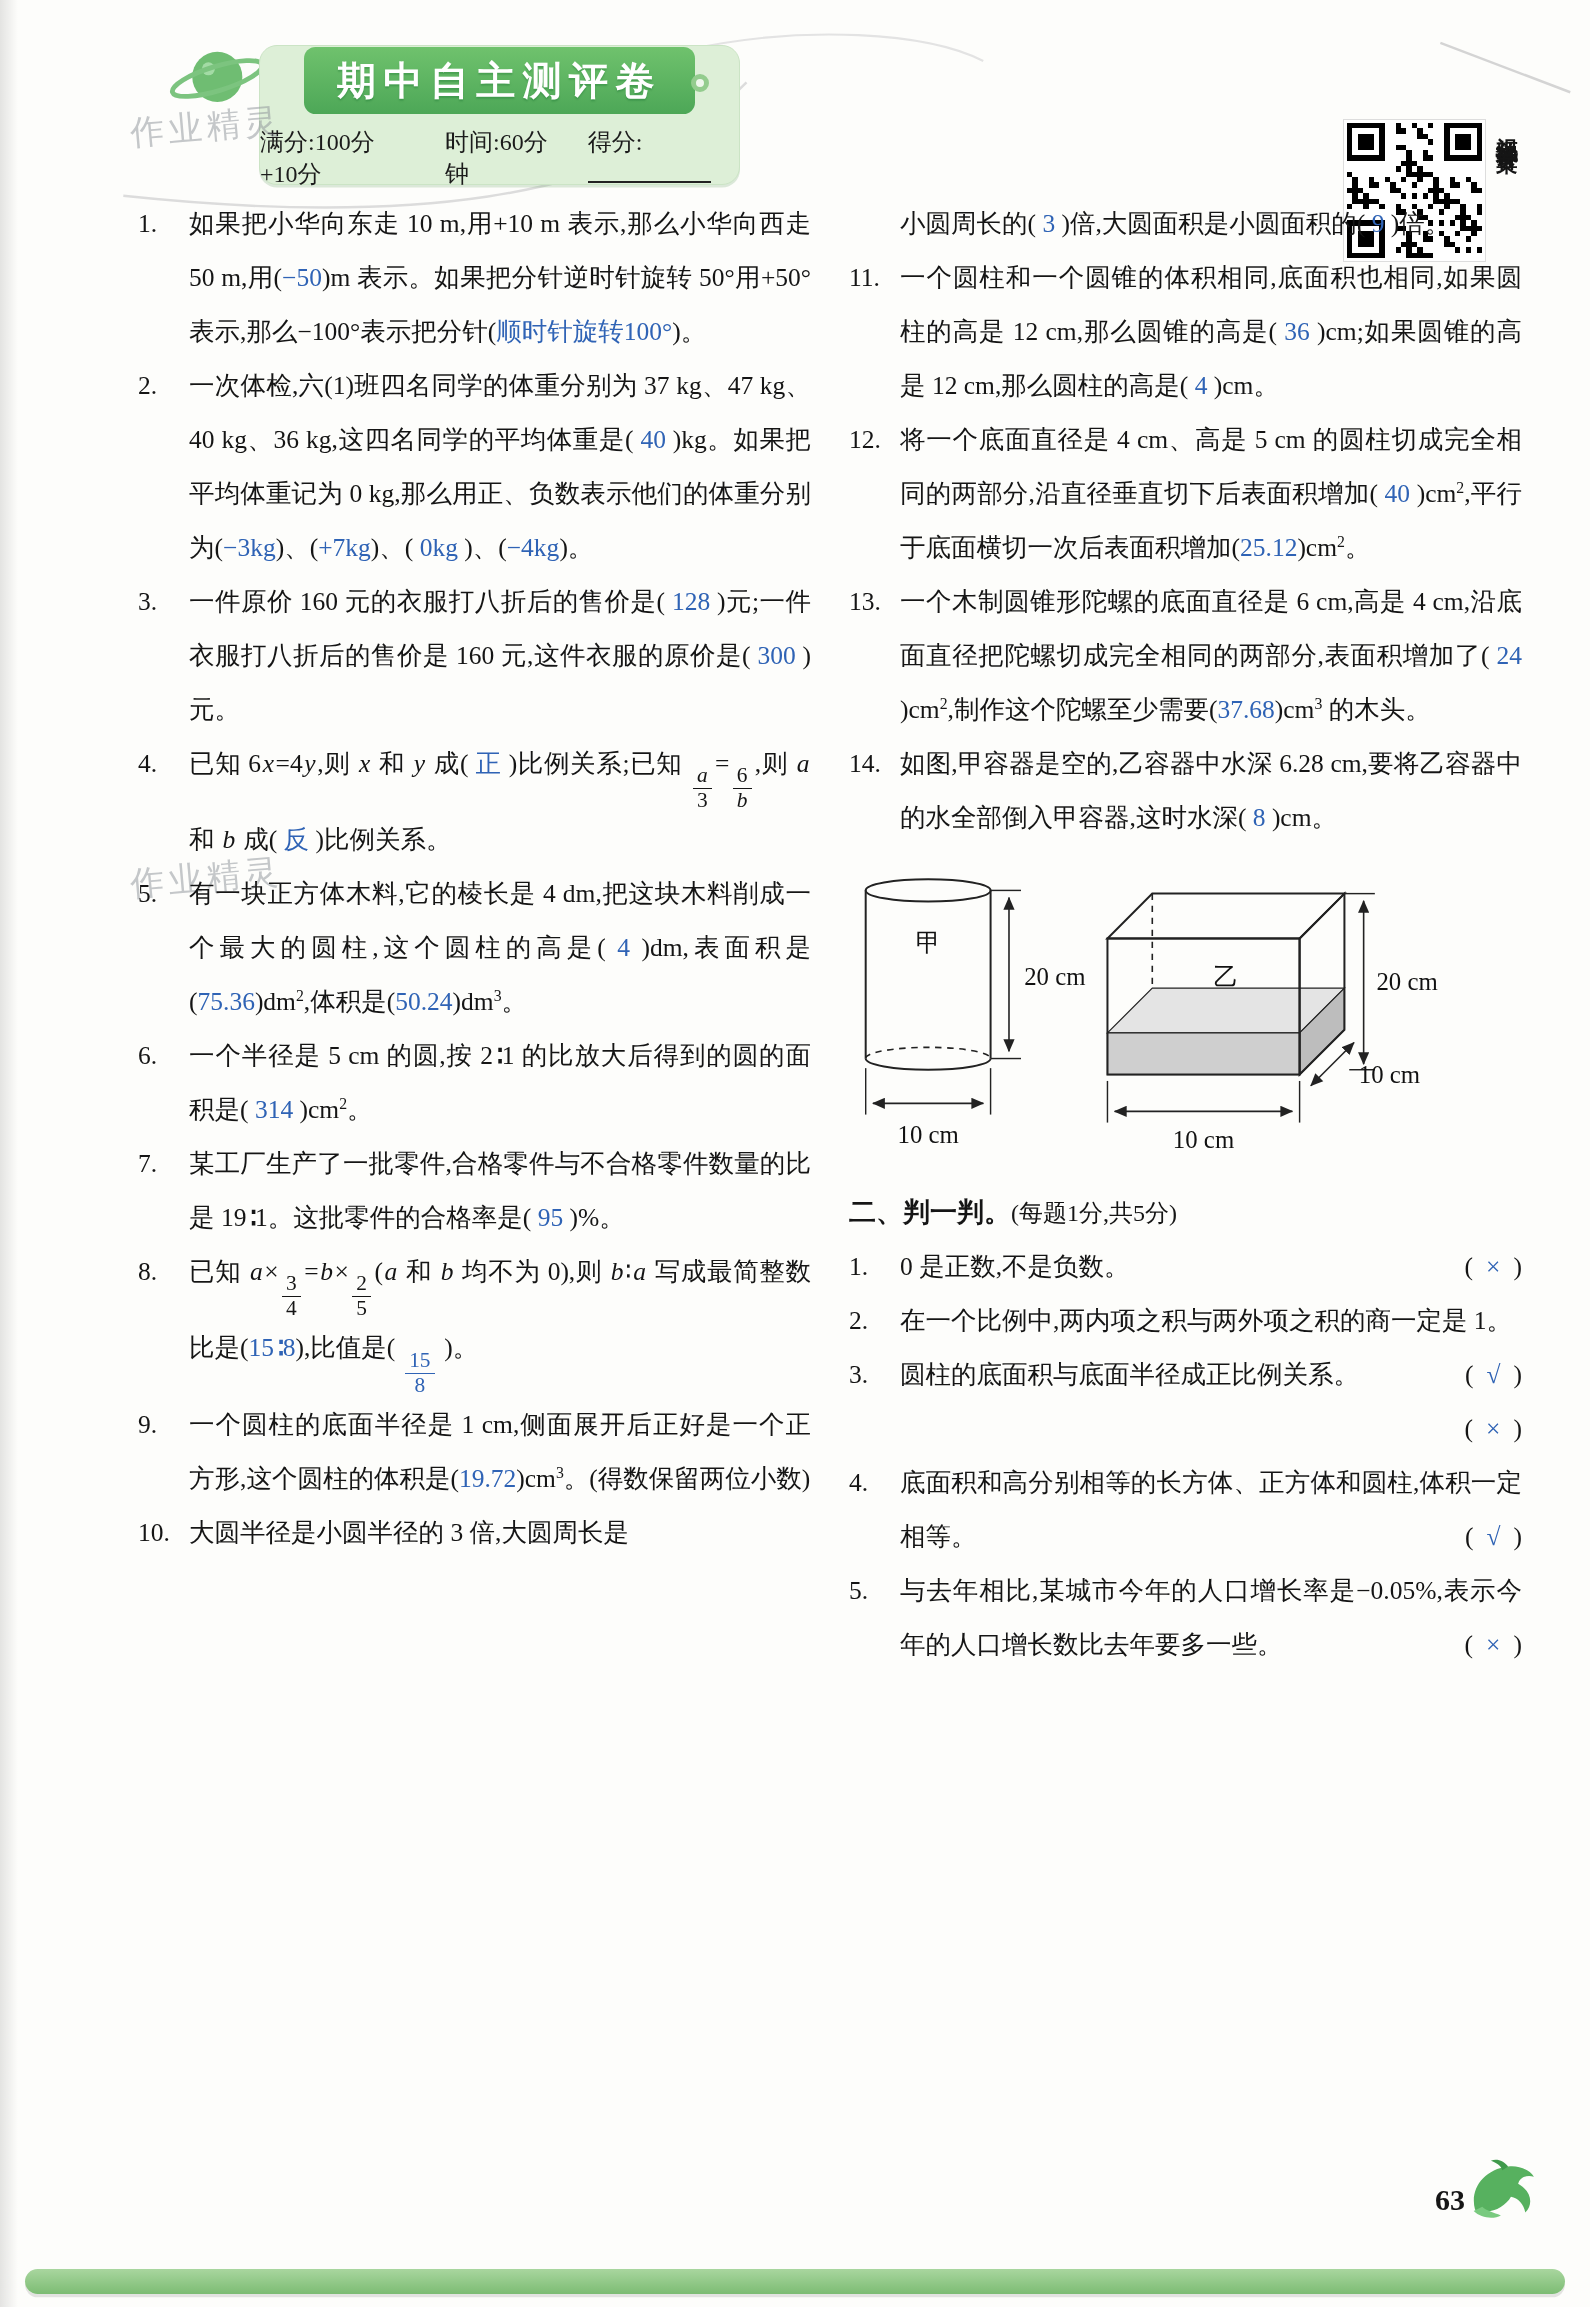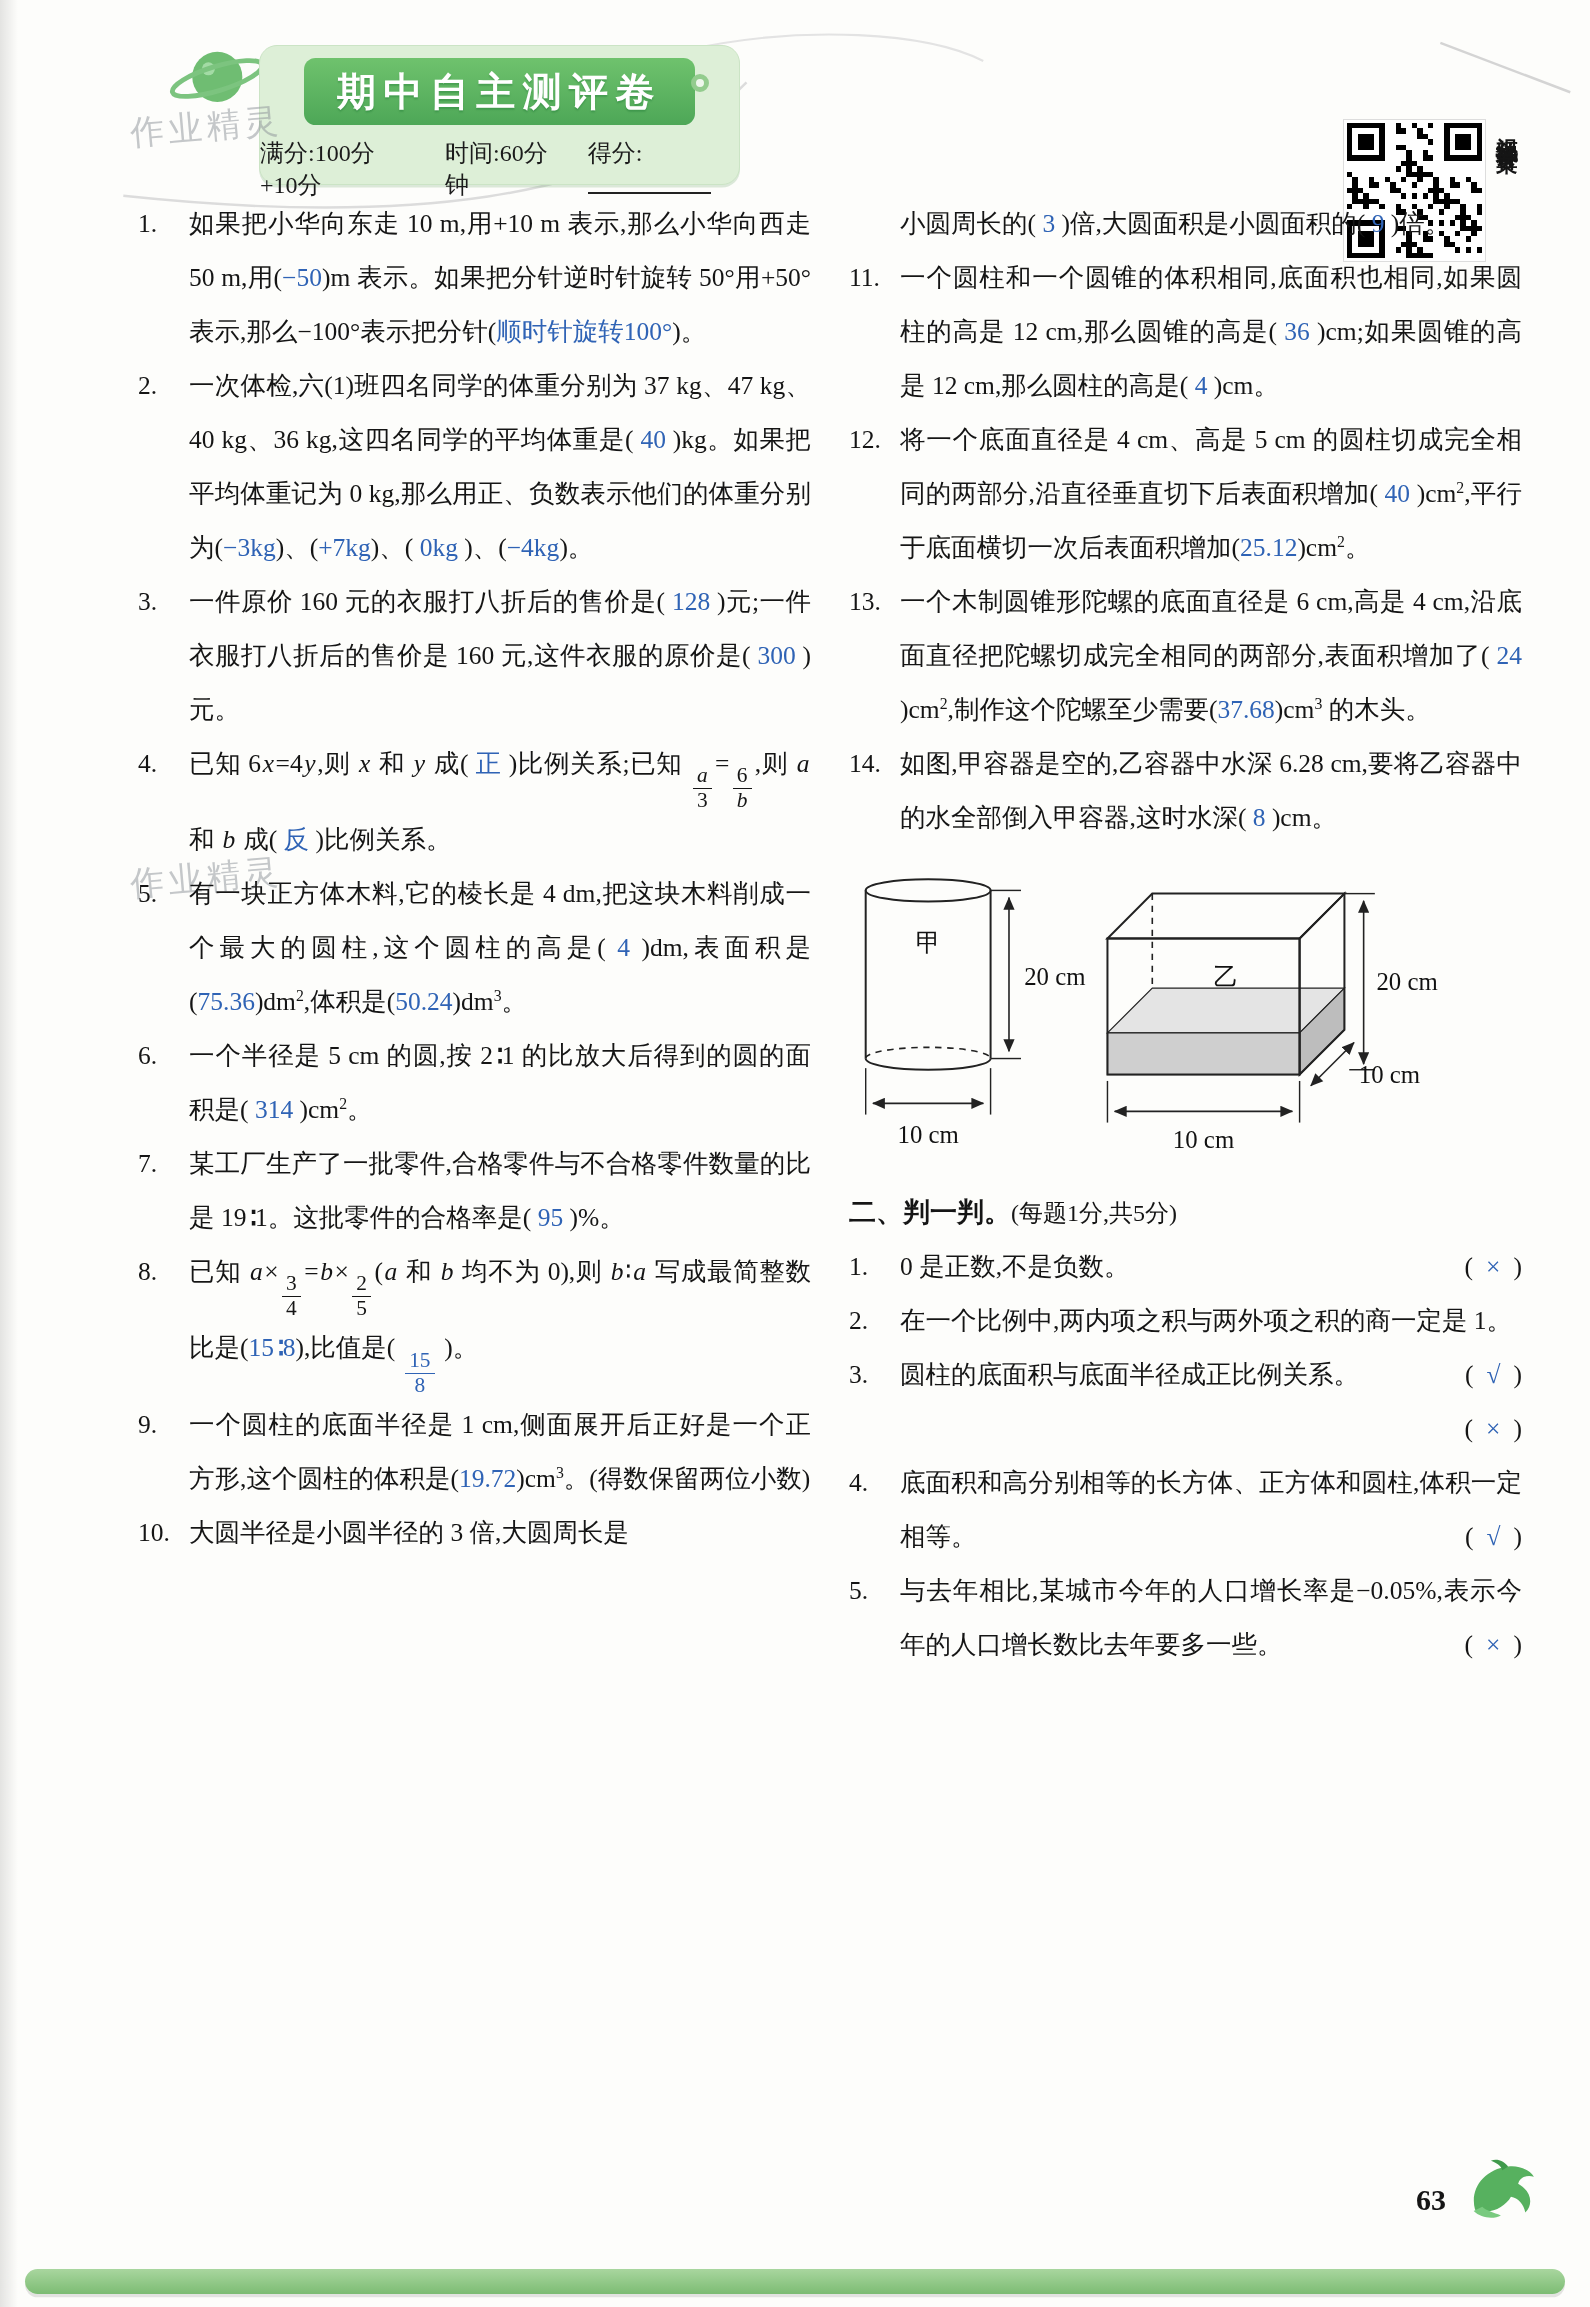--- a/index.html
+++ b/index.html
@@ -9,21 +9,21 @@
   .page::before{content:"";position:absolute;left:0;top:0;bottom:0;width:18px;
     background:linear-gradient(90deg,rgba(0,0,0,.10),rgba(0,0,0,0));pointer-events:none}
 
   
   .header-deco{position:absolute;top:0;left:0;pointer-events:none}
   .planet{position:absolute;left:164px;top:38px}
   .ribbon{position:absolute;left:259px;top:45px;width:481px;height:140px;background:#ddefd7;
     border:0.8px solid #cbe4c5;border-radius:18px;box-shadow:0 2.5px 0 rgba(120,170,115,.25)}
   .ribbon-dot{position:absolute;right:30px;top:28px;width:18px;height:18px;border-radius:50%;
     background:#eef7ec;border:5px solid #93cc8e}
-  .title-pill{width:max-content;margin:12px auto 0;padding:6.6px 33px;border-radius:11.5px;
+  .title-pill{width:max-content;margin:1px auto 0;padding:6.6px 33px;border-radius:11.5px;
     background:linear-gradient(180deg,#6fc26d,#4da757);color:#fff;
     font-family:"Liberation Sans","DejaVu Sans",sans-serif;font-weight:bold;font-size:39px;letter-spacing:7.4px;
     text-shadow:0 1.6px 1.6px rgba(0,90,30,.25)}
   .subtitle{margin-top:11.5px;display:flex;justify-content:flex-start;gap:35px;font-size:24px;color:#1b1b1b}
   .score-blank{display:inline-block;width:123px;height:25px;border-bottom:2.1px solid #222;vertical-align:baseline}
   .qr-block{position:absolute;right:69px;top:120px;display:flex;align-items:flex-start}
   #qr-svg{width:141px;height:141px;shape-rendering:crispEdges;border:3.3px solid #fff;outline:0.8px solid #ddd}
   .qr-caption{writing-mode:vertical-rl;text-orientation:upright;height:82px;line-height:28px;
     font-size:22px;font-family:"Liberation Sans","DejaVu Sans",sans-serif;font-weight:600;margin-left:8.2px;letter-spacing:2.5px}
 
@@ -48,21 +48,21 @@
   .frac .fn{border-bottom:1.8px solid currentColor;padding:0 4.1px}
   .frac .fd{padding:0 4.1px}
   .mark{float:right}
   .mark .mk{padding:0 13px}
   .mark-block{float:none;display:block;text-align:right}
   .figure{margin:23px 0 10px 1.6px}
   .fig-svg text{font-family:"Liberation Serif","DejaVu Serif",serif}
   #sec2-title{margin-top:13px}
 
   
-  .footer{position:absolute;right:46px;bottom:79px;display:flex;align-items:flex-end;gap:19px}
+  .footer{position:absolute;right:46px;bottom:79px;display:flex;align-items:flex-end;gap:0}
   .page-num{font-size:30px;font-weight:bold;padding-bottom:11.5px}
   .bottom-bar{position:absolute;left:25px;right:25px;bottom:13px;height:25px;border-radius:13px;
     background:linear-gradient(180deg,#a9d69f,#7cbc73);box-shadow:0 3.3px 0 rgba(0,0,0,.10)}
 </style>
 </head>
 <body>
 
 <div class="page">
 
   <svg class="header-deco" width="1590" height="247" viewBox="0 0 1934 300">

